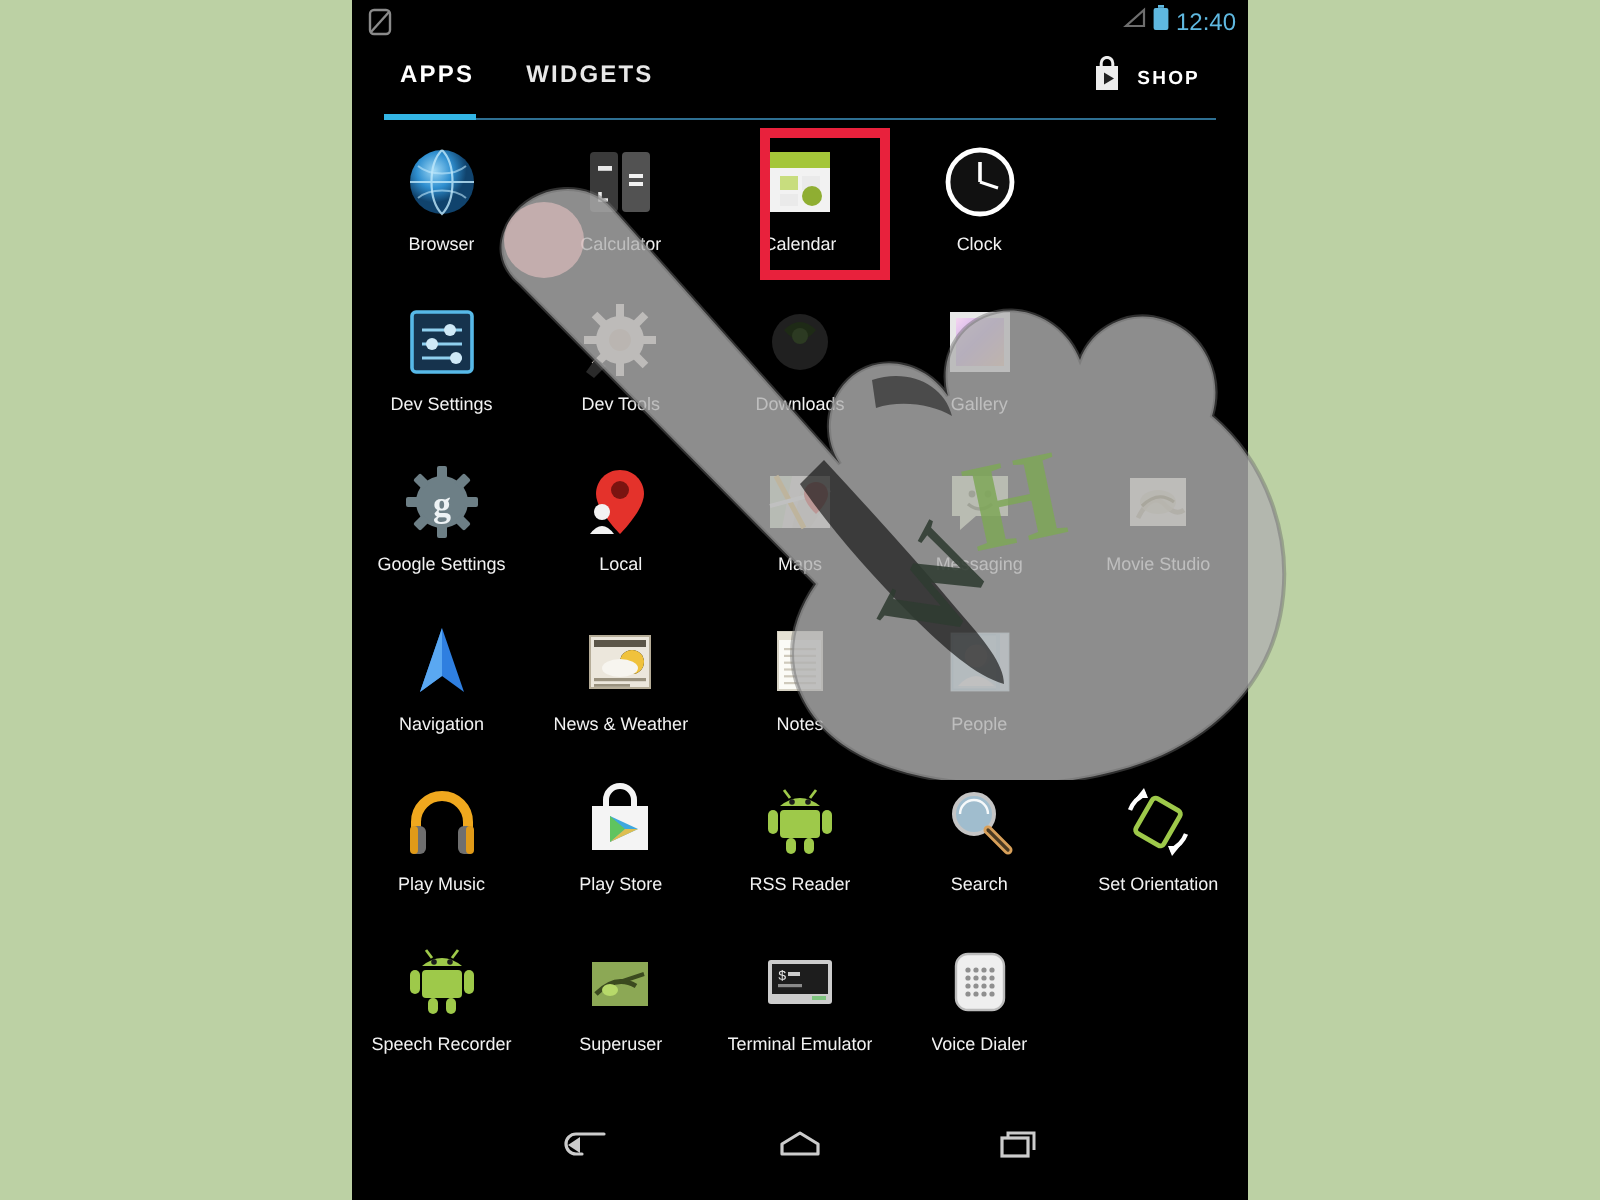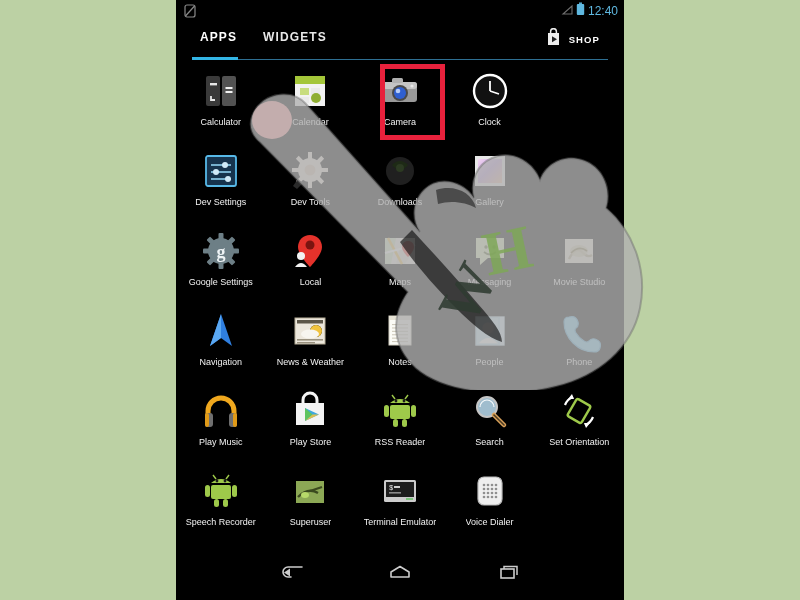--- a/index.html
+++ b/index.html
@@ -249,20 +249,37 @@
       </div>
     </div>
     <div id="tabrule"></div>
     <div id="tabindicator"></div>
 
     <div id="grid">
         <div class="gridrow">
           <div class="cell">
             <div class="iconbox">
               <svg width="44" height="44" viewBox="0 0 44 44">
+                <defs>
+                  <radialGradient id="gg" cx="38%" cy="32%">
+          <stop offset="0%" stop-color="#9fd8f5"></stop>
+                    <stop offset="55%" stop-color="#2f8fd0"></stop>
+          <stop offset="100%" stop-color="#10436d"></stop>
+                  </radialGradient>
+                </defs>
+        <circle cx="22" cy="22" r="16" fill="url(#gg)"></circle>
+        <path d="M6 22 H38 M22 6 C15 13,15 31,22 38 C29 31,29 13,22 6" fill="none" stroke="#bfe8fb" stroke-width="1.1" opacity="0.8"></path>
+        <path d="M10 14 C16 19,28 19,34 14 M10 30 C16 25,28 25,34 30" fill="none" stroke="#bfe8fb" stroke-width="1" opacity="0.6"></path>
+              </svg>
+            </div>
+            <div class="caption">Browser</div>
+          </div>
+          <div class="cell">
+            <div class="iconbox">
+              <svg width="44" height="44" viewBox="0 0 44 44">
                 <rect x="7" y="7" width="14" height="30" rx="2" fill="#3a3a3a"></rect>
         <rect x="23" y="7" width="14" height="30" rx="2" fill="#525252"></rect>
         <rect x="11" y="14" width="7" height="2.4" fill="#e8e8e8"></rect>
         <path d="M12 27 v4 h4" fill="none" stroke="#e8e8e8" stroke-width="1.8"></path>
         <rect x="26.5" y="18" width="7" height="2" fill="#f2f2f2"></rect>
         <rect x="26.5" y="22" width="7" height="2" fill="#f2f2f2"></rect>
               </svg>
             </div>
             <div class="caption">Calculator</div>
           </div>
@@ -271,34 +288,20 @@
               <svg width="44" height="44" viewBox="0 0 44 44">
                 <rect x="7" y="7" width="30" height="30" fill="#f2f2f2"></rect>
         <rect x="7" y="7" width="30" height="8" fill="#a4c639"></rect>
         <rect x="12" y="19" width="9" height="7" fill="#c8dd7e"></rect>
         <rect x="23" y="19" width="9" height="7" fill="#eaeaea"></rect>
         <rect x="12" y="28" width="9" height="6" fill="#eaeaea"></rect>
         <circle cx="28" cy="29" r="5" fill="#8fae32"></circle>
               </svg>
             </div>
             <div class="caption">Calendar</div>
-          </div>
-          <div class="cell">
-            <div class="iconbox">
-              <svg width="44" height="44" viewBox="0 0 44 44">
-                <rect x="5" y="13" width="34" height="20" rx="3" fill="#9a9a9a"></rect>
-        <rect x="5" y="13" width="34" height="7" rx="3" fill="#c4c4c4"></rect>
-        <rect x="14" y="9" width="11" height="5" rx="1.5" fill="#b0b0b0"></rect>
-        <circle cx="22" cy="24" r="8" fill="#4a4a4a"></circle>
-        <circle cx="22" cy="24" r="6" fill="#2f5fd0"></circle>
-        <circle cx="20" cy="22" r="2.3" fill="#cfe0ff" opacity="0.85"></circle>
-        <circle cx="34" cy="17" r="1.6" fill="#e8e8e8"></circle>
-              </svg>
-            </div>
-            <div class="caption">Camera</div>
           </div>
           <div class="cell">
             <div class="iconbox">
               <svg width="44" height="44" viewBox="0 0 44 44">
                 <circle cx="22" cy="22" r="16" fill="#111" stroke="#ffffff" stroke-width="2.4"></circle>
         <line x1="22" y1="22" x2="22" y2="12" stroke="#ffffff" stroke-width="1.8"></line>
         <line x1="22" y1="22" x2="31" y2="25" stroke="#ffffff" stroke-width="1.6"></line>
               </svg>
             </div>
             <div class="caption">Clock</div>
@@ -483,29 +486,20 @@
         <rect x="8" y="8" width="28" height="28" fill="none" stroke="#b9d6e6" stroke-width="1.4"></rect>
         <circle cx="21" cy="19" r="6" fill="#ffffff"></circle>
         <path d="M11 35 q10 -11 20 0 z" fill="#ffffff"></path>
         <rect x="30" y="8" width="6" height="28" fill="#cfe6f2"></rect>
         <rect x="8" y="8" width="24" height="28" fill="#7ec4e4" opacity="0.35"></rect>
         <circle cx="20" cy="19" r="5.6" fill="#fdfdfd"></circle>
         <path d="M11 34 q9 -10 18 0 z" fill="#fdfdfd"></path>
               </svg>
             </div>
             <div class="caption">People</div>
-          </div>
-          <div class="cell">
-            <div class="iconbox">
-              <svg width="44" height="44" viewBox="0 0 44 44">
-                <path d="M12 8 q7 -2 9 5 q1 4 -2 6 q-2 2 0 5 q3 5 8 8 q3 2 5 0 q2 -3 6 -2 q7 2 5 9
-                 q-1 4 -6 4 q-12 0 -21 -9 q-9 -9 -9 -21 q0 -5 5 -5 z" fill="#7fd0f2" stroke="#4fa8d8" stroke-width="1.2"></path>
-              </svg>
-            </div>
-            <div class="caption">Phone</div>
           </div>
         </div>
         <div class="gridrow">
           <div class="cell">
             <div class="iconbox">
               <svg width="44" height="44" viewBox="0 0 44 44">
                 <path d="M9 28 V22 a13 13 0 0 1 26 0 v6" fill="none" stroke="#f0a81e" stroke-width="5" stroke-linecap="round"></path>
         <rect x="6" y="24" width="8" height="14" rx="3" fill="#6f6f6f"></rect>
         <rect x="30" y="24" width="8" height="14" rx="3" fill="#6f6f6f"></rect>
         <rect x="6" y="24" width="4" height="14" rx="2" fill="#e09a18"></rect>

